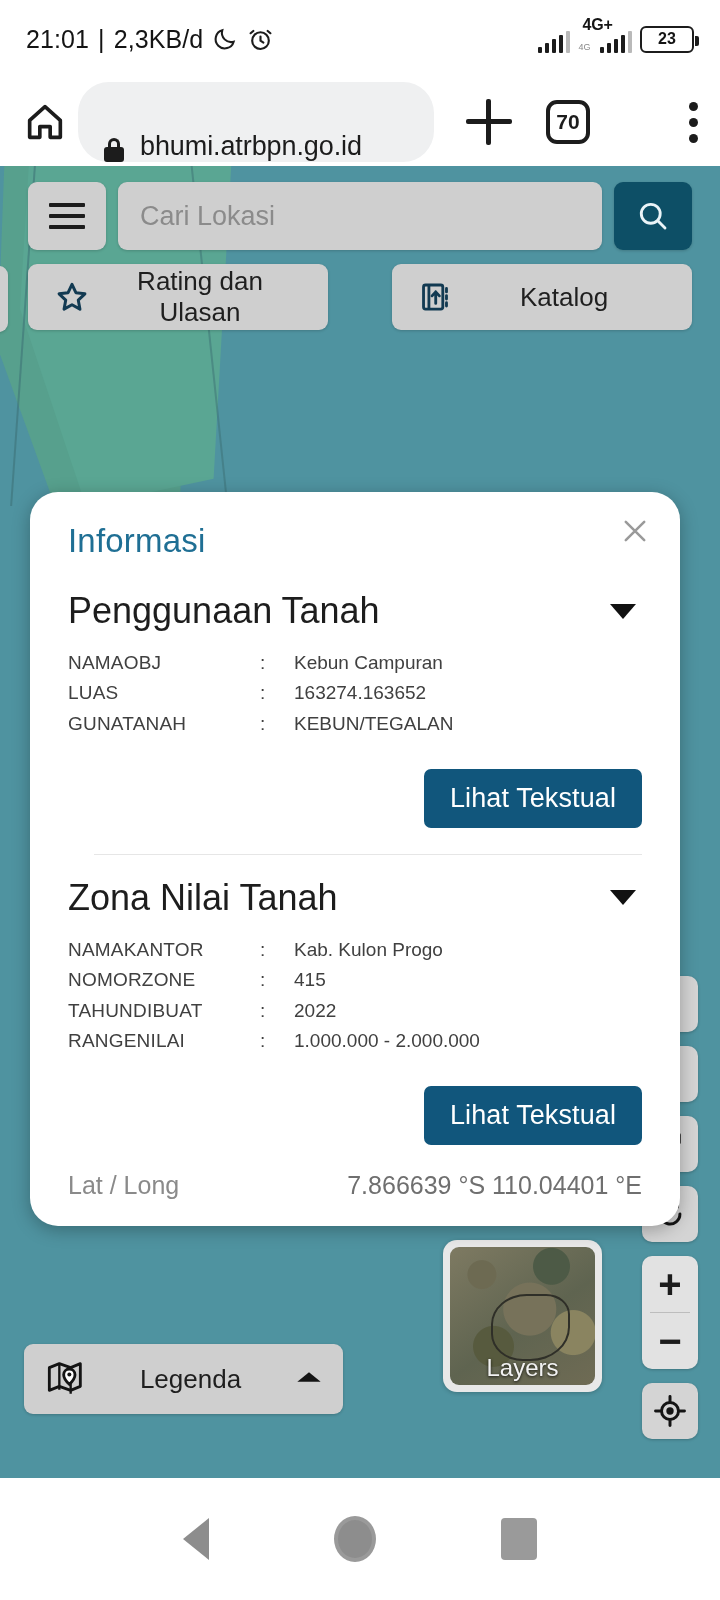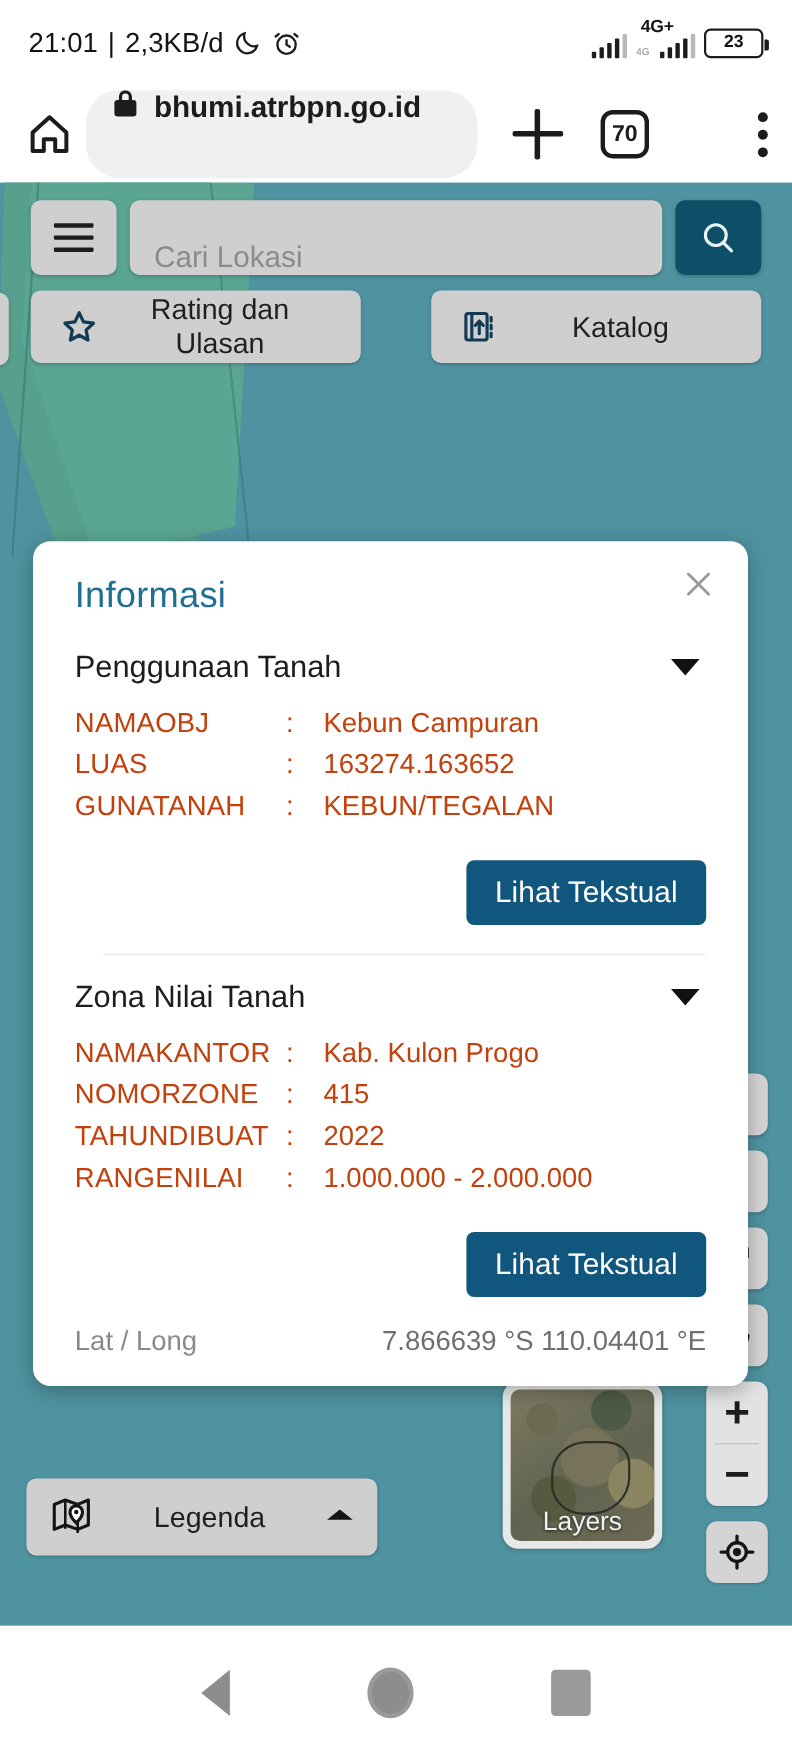--- a/index.html
+++ b/index.html
@@ -33,21 +33,21 @@
                background:#1c1c1c; border-radius:0 2px 2px 0;}
 
   
   .browserbar{
     position:absolute; left:0; top:78px; width:720px; height:88px;
     background:#fff; display:flex; align-items:center; padding:0 22px; gap:4px;
   }
   .home-ic{ width:46px; height:46px; flex:none; }
   .omnibox{
     flex:none; width:356px; height:80px; background:#eff0f1; border-radius:31px;
-    display:flex; align-items:flex-start; gap:16px; padding:0 26px; margin-left:6px;font-weight:bold;
+    display:flex; align-items:flex-end; gap:16px; padding:0 26px; margin-left:6px;
   }
   .lock{ width:20px; height:24px; flex:none; position:relative;}
   .lock-body{ position:absolute; bottom:0; width:20px; height:15px; background:#1c1c1c; border-radius:3px;}
   .lock-sh{ position:absolute; top:0; left:4px; width:12px; height:12px;
             border:3px solid #1c1c1c; border-bottom:none; border-radius:7px 7px 0 0;}
   .url{ font-size:27px; color:#1c1c1c; white-space:nowrap; letter-spacing:-.1px;}
   .plus-btn{ margin-left:28px; width:46px; height:46px; position:relative; flex:none;}
   .plus-btn:before,.plus-btn:after{ content:""; position:absolute; background:#1c1c1c; border-radius:2px;}
   .plus-btn:before{ left:0; top:20px; width:46px; height:5px;}
   .plus-btn:after{ top:0; left:20px; width:5px; height:46px;}
@@ -73,21 +73,21 @@
     background:#3c6f74; transform:skewX(6deg); opacity:.5;}
 
   
   .mtoolbar{ position:absolute; left:0; top:16px; width:720px;}
   .row1{ display:flex; align-items:center; gap:12px; padding:0 28px;}
   .hamburger{ width:78px; height:68px; background:#cfcfcf; border-radius:9px;
               display:flex; flex-direction:column; justify-content:center;
               align-items:center; gap:7px; flex:none; box-shadow:0 1px 3px rgba(0,0,0,.18);}
   .hamburger i{ display:block; width:36px; height:4px; background:#1c1c1c; border-radius:1px;}
   .searchbox{ flex:1; height:68px; background:#cfcfcf; border-radius:9px;
-              display:flex; align-items:flex-end; padding:0 22px; box-shadow:0 1px 3px rgba(0,0,0,.18);}
+              display:flex; align-items:center; padding:0 22px; box-shadow:0 1px 3px rgba(0,0,0,.18);}
   .searchbox span{ font-size:27px; color:#8b8b8b;}
   .searchbtn{ width:78px; height:68px; background:#0d4f66; border-radius:9px; flex:none;
               display:flex; align-items:center; justify-content:center; box-shadow:0 1px 3px rgba(0,0,0,.18);}
   .row2{ display:flex; gap:0; padding:0 28px; margin-top:14px; justify-content:space-between;}
   .chip{ height:66px; background:#cfcfcf; border-radius:9px; display:flex;
          align-items:center; padding:0 22px; box-shadow:0 1px 3px rgba(0,0,0,.18);}
   .chip-katalog{ width:300px;}
   .chip-rating{ width:300px;}
   .chip .ic{ width:44px; flex:none; display:flex; align-items:center; justify-content:center;}
   .chip .lbl{ flex:1; text-align:center; font-size:26px; color:#1f1f1f;}
@@ -103,50 +103,50 @@
             box-shadow:0 1px 3px rgba(0,0,0,.22);}
   .zbtn{ height:56px; display:flex; align-items:center; justify-content:center;
          font-size:40px; font-weight:700; color:#1c1c1c; line-height:1;}
   .zsep{ height:1px; background:#bdbdbd; margin:0 8px;}
 
   
   .legenda{ position:absolute; left:24px; bottom:64px; width:319px; height:70px;
             background:#cfcfcf; border-radius:9px; display:flex; align-items:center;
             padding:0 20px; box-shadow:0 1px 3px rgba(0,0,0,.2);}
   .legenda .lbl{ flex:1; text-align:center; font-size:26px; color:#1f1f1f;}
-  .layers{ position:absolute; right:118px; bottom:70px; width:145px; height:152px;
+  .layers{ position:absolute; right:118px; bottom:86px; width:159px; height:152px;
            background:#e8e8e8; border-radius:14px; padding:7px;
            box-shadow:0 1px 4px rgba(0,0,0,.22);}
   .layers-img{ width:100%; height:100%; border-radius:9px; position:relative; overflow:hidden;
     background:
       radial-gradient(circle at 22% 20%, #6d6a52 0 14px, transparent 15px),
       radial-gradient(circle at 70% 14%, #4d5a46 0 18px, transparent 19px),
       radial-gradient(circle at 85% 62%, #8a8460 0 22px, transparent 23px),
       radial-gradient(circle at 30% 72%, #575a3e 0 20px, transparent 21px),
       radial-gradient(circle at 55% 45%, #77725a 0 26px, transparent 27px),
       linear-gradient(145deg,#7e7a62,#5f6450 55%,#6f6b54);}
   .layers-img:after{ content:""; position:absolute; left:28%; top:34%; width:52%; height:46%;
     border:2px solid #2f2f28; border-radius:45% 30% 50% 40%; }
   .layers-cap{ position:absolute; left:0; right:0; bottom:10px; text-align:center;
                font-size:24px; color:#f2f2f2; text-shadow:0 1px 3px rgba(0,0,0,.8);}
 
   
   .panel{
     position:absolute; left:30px; top:492px; width:650px;
-    background:#fff; border-radius:16px; box-shadow:0 4px 18px rgba(0,0,0,.28);
+    background:#fff; border-radius:28px; box-shadow:0 4px 18px rgba(0,0,0,.28);
     padding:30px 38px 26px 38px;
   }
   .close-x{ position:absolute; right:28px; top:22px; width:34px; height:34px;}
   .panel-title{ font-size:33px; color:#1f6f94; margin-bottom:30px; letter-spacing:.2px;}
   .sec-head{ display:flex; align-items:center; justify-content:space-between; margin-bottom:16px;}
-  .sec-head .t{ font-size:28px; color:#1d1d1d;}
+  .sec-head .t{ font-size:36px; color:#1d1d1d;}
   .caret{ width:0; height:0; border-left:13px solid transparent; border-right:13px solid transparent;
           border-top:15px solid #111; margin-right:6px;}
   table.kv{ border-collapse:collapse; width:100%;}
-  table.kv td{ font-size:25px; color:#c2410c; padding:3px 0; vertical-align:top; line-height:1.28;margin-top:45px;}
+  table.kv td{ font-size:19px; color:#404040; padding:3px 0; vertical-align:top; line-height:1.28;margin-top:45px;}
   td.k{ width:192px; letter-spacing:.2px;}
   td.c{ width:34px;}
   .btn-row{ display:flex; justify-content:flex-end; margin-top:30px;text-align:center;}
   .btn-tekstual{ background:#11567c; color:#fff; font-size:27px; border-radius:7px;
                  padding:14px 26px; letter-spacing:.1px;}
   .divider{ height:1px; background:#e6e6e6; margin:26px 0 22px 26px;}
   .latlong{ display:flex; align-items:center; justify-content:space-between; margin-top:26px;}
   .latlong .lab{ font-size:25px; color:#8a8a8a;}
   .latlong .val{ font-size:25px; color:#6f6f6f;}
 

